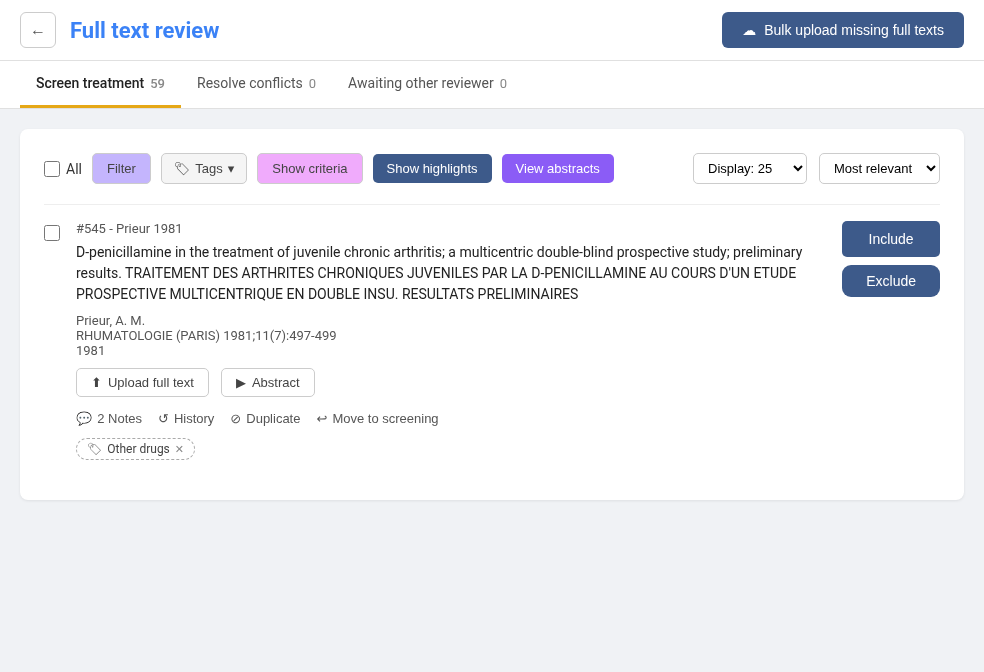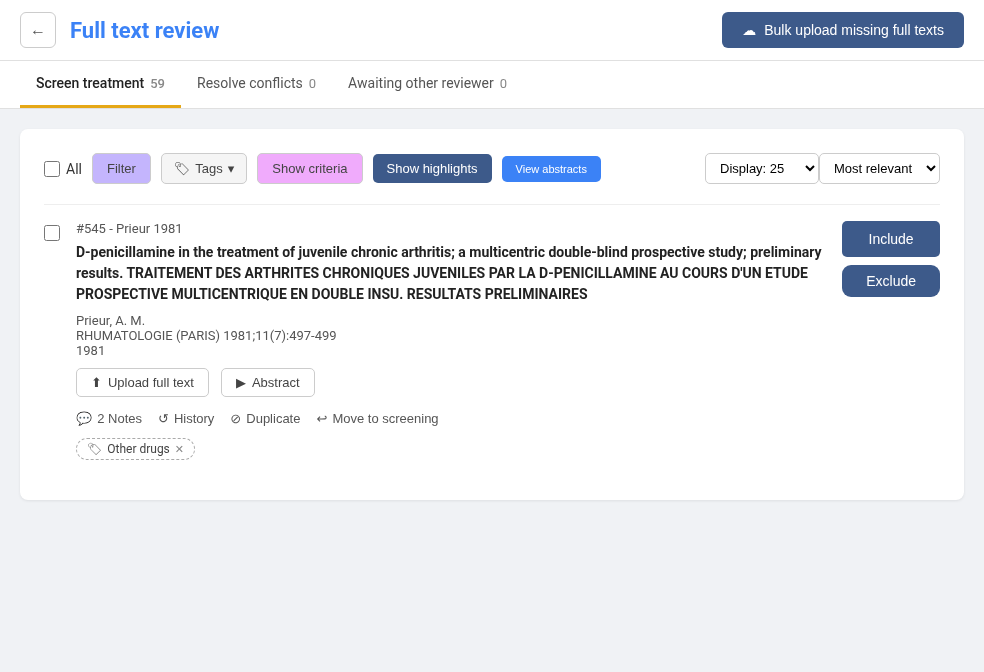--- a/index.html
+++ b/index.html
@@ -128,33 +128,33 @@
     .show-highlights-btn {
       background: #3d5a8a;
       color: #fff;
       border: none;
       border-radius: 5px;
       padding: 7px 14px;
       cursor: pointer;
       font-size: 13px;
     }
     .view-abstracts-btn {
-      background: #3b82f6;
+      background: #8b5cf6;
       color: #fff;
       border: none;
       border-radius: 5px;
       padding: 7px 14px;
       cursor: pointer;
-      font-size: 11px;
+      font-size: 13px;
     }
     .display-controls {
       margin-left: auto;
       display: flex;
       align-items: flex-end;
-      gap: 0;
+      gap: 12px;
       padding-left: 25px;
     }
     .display-select {
       border: 1px solid #ccc;
       border-radius: 5px;
       padding: 6px 10px;
       font-size: 13px;
       background: #fff;
       cursor: pointer;
     }
@@ -172,21 +172,21 @@
     .ref-body {
       flex: 1;
     }
     .ref-id {
       font-size: 13px;
       color: #555;
       margin-bottom: 6px;
     }
     .ref-title {
       font-size: 14px;
-      font-weight: 700;
+      font-weight: 400;
       color: #222;
       line-height: 1.5;
       margin-bottom: 8px;
     }
     .ref-author {
       font-size: 13px;
       color: #555;
     }
     .ref-journal {
       font-size: 13px;

